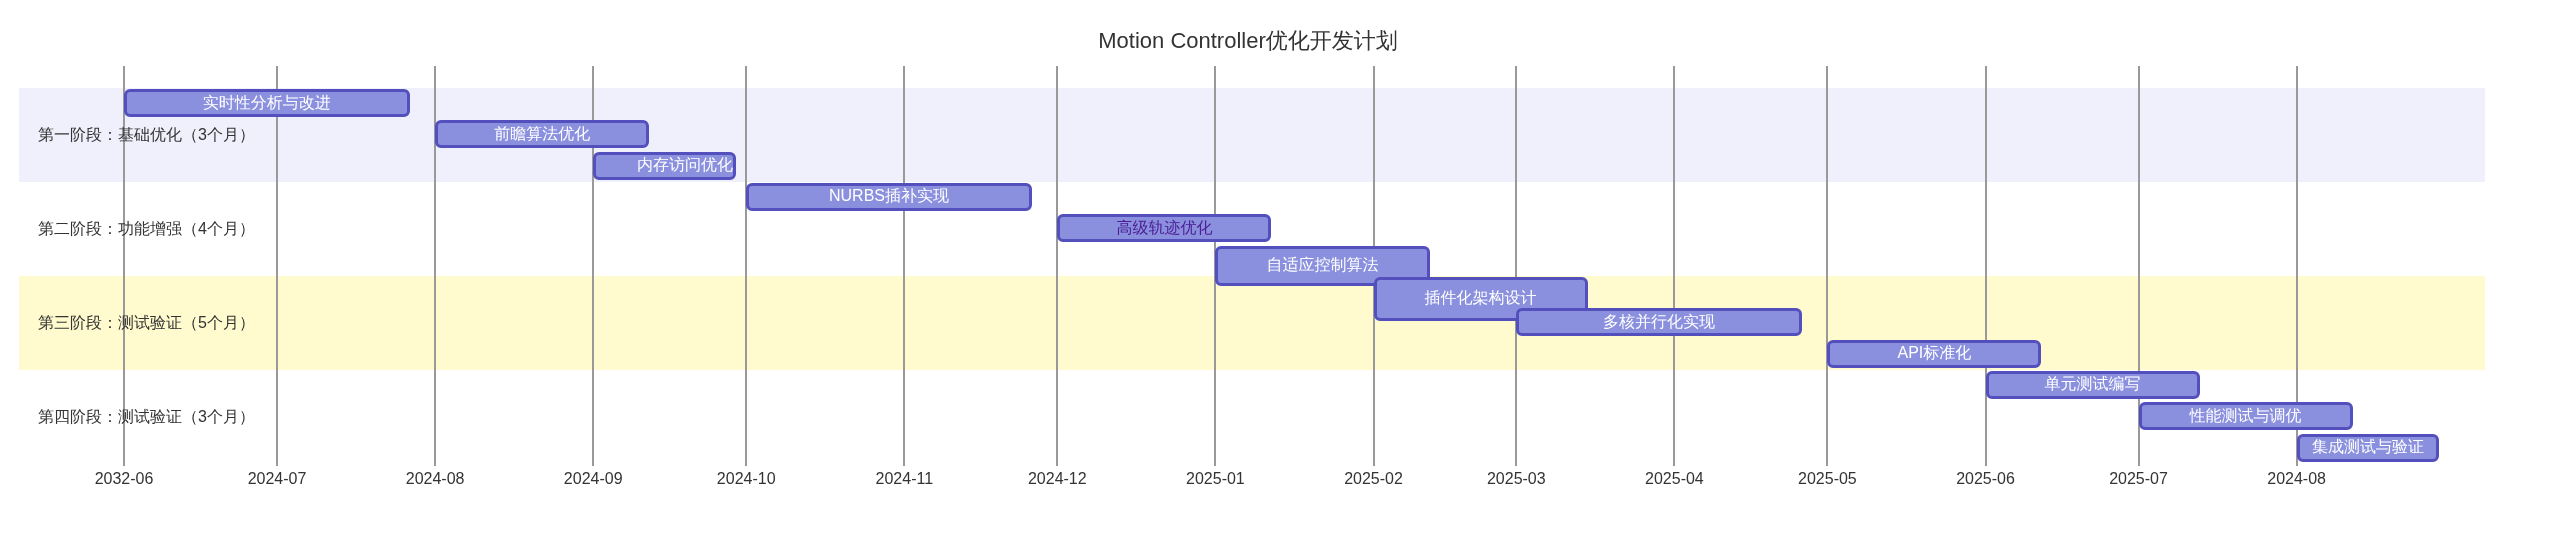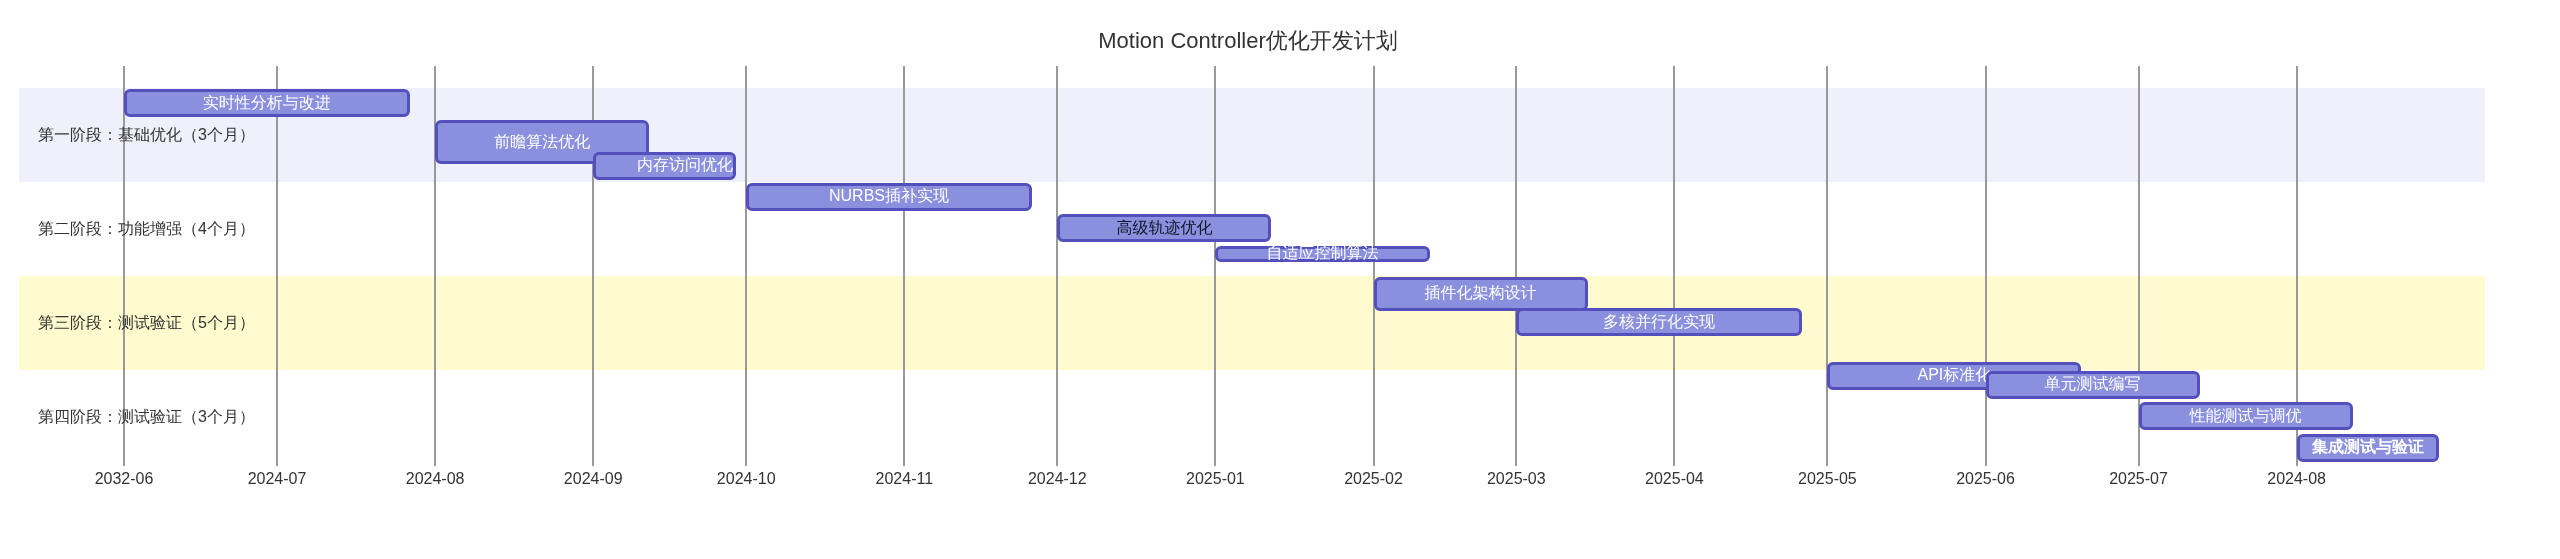--- a/index.html
+++ b/index.html
@@ -103,51 +103,51 @@
   <div id="labels-layer">
       <div class="section-label" style="top: 88px;">第一阶段：基础优化（3个月）</div>
       <div class="section-label" style="top: 182px;">第二阶段：功能增强（4个月）</div>
       <div class="section-label" style="top: 276px;">第三阶段：测试验证（5个月）</div>
       <div class="section-label" style="top: 370px;">第四阶段：测试验证（3个月）</div>
     </div>
   <div id="bars-layer">
       <div class="task-bar" style="left: 124px; width: 285.6px; top: 89px; height: 28px; background: rgb(138, 144, 221); border-color: rgb(83, 79, 188);">
         <span class="task-bar-label" style="color: rgb(255, 255, 255);">实时性分析与改进</span>
       </div>
-      <div class="task-bar" style="left: 435.1px; width: 214.2px; top: 120.33px; height: 44px; background: rgb(138, 144, 221); border-color: rgb(83, 79, 188);">
+      <div class="task-bar" style="left: 435.1px; width: 214.2px; top: 120.33px; height: 28px; background: rgb(138, 144, 221); border-color: rgb(83, 79, 188);">
         <span class="task-bar-label" style="color: rgb(255, 255, 255);">前瞻算法优化</span>
       </div>
       <div class="task-bar" style="left: 593.2px; width: 142.8px; top: 151.66px; height: 28px; background: rgb(138, 144, 221); border-color: rgb(83, 79, 188); justify-content: flex-end;">
         <span class="task-bar-label" style="color: rgb(255, 255, 255);">内存访问优化</span>
       </div>
       <div class="task-bar" style="left: 746.2px; width: 285.6px; top: 182.99px; height: 28px; background: rgb(138, 144, 221); border-color: rgb(83, 79, 188);">
         <span class="task-bar-label" style="color: rgb(255, 255, 255);">NURBS插补实现</span>
       </div>
       <div class="task-bar" style="left: 1057.3px; width: 214.2px; top: 214.32px; height: 28px; background: rgb(138, 144, 221); border-color: rgb(83, 79, 188);">
-        <span class="task-bar-label" style="color: #0f172a;">高级轨迹优化</span>
+        <span class="task-bar-label" style="color: #4c1d95;">高级轨迹优化</span>
       </div>
-      <div class="task-bar" style="left: 1215.4px; width: 214.2px; top: 245.65px; height: 16px; background: rgb(138, 144, 221); border-color: rgb(83, 79, 188);">
+      <div class="task-bar" style="left: 1215.4px; width: 214.2px; top: 245.65px; height: 40px; background: rgb(138, 144, 221); border-color: rgb(83, 79, 188);">
         <span class="task-bar-label" style="color: rgb(255, 255, 255);">自适应控制算法</span>
       </div>
-      <div class="task-bar" style="left: 1373.5px; width: 214.2px; top: 276.98px; height: 34px; background: rgb(138, 144, 221); border-color: rgb(83, 79, 188);">
+      <div class="task-bar" style="left: 1373.5px; width: 214.2px; top: 276.98px; height: 44px; background: rgb(138, 144, 221); border-color: rgb(83, 79, 188);">
         <span class="task-bar-label" style="color: rgb(255, 255, 255);">插件化架构设计</span>
       </div>
       <div class="task-bar" style="left: 1516.3px; width: 285.6px; top: 308.31px; height: 28px; background: rgb(138, 144, 221); border-color: rgb(83, 79, 188);">
         <span class="task-bar-label" style="color: rgb(255, 255, 255);">多核并行化实现</span>
       </div>
-      <div class="task-bar" style="left: 1827.4px; width: 254px; top: 339.64px; height: 28px; background: rgb(138, 144, 221); border-color: rgb(83, 79, 188); margin-top: 22px;">
+      <div class="task-bar" style="left: 1827.4px; width: 214px; top: 339.64px; height: 28px; background: rgb(138, 144, 221); border-color: rgb(83, 79, 188);">
         <span class="task-bar-label" style="color: rgb(255, 255, 255);">API标准化</span>
       </div>
       <div class="task-bar" style="left: 1985.5px; width: 214.2px; top: 370.97px; height: 28px; background: rgb(138, 144, 221); border-color: rgb(83, 79, 188);">
         <span class="task-bar-label" style="color: rgb(255, 255, 255);">单元测试编写</span>
       </div>
       <div class="task-bar" style="left: 2138.5px; width: 214.2px; top: 402.3px; height: 28px; background: rgb(138, 144, 221); border-color: rgb(83, 79, 188);">
         <span class="task-bar-label" style="color: rgb(255, 255, 255);">性能测试与调优</span>
       </div>
-      <div class="task-bar" style="left: 2296.6px; width: 142.8px; top: 433.63px; height: 28px; background: rgb(138, 144, 221); border-color: rgb(83, 79, 188); font-weight: bold;">
+      <div class="task-bar" style="left: 2296.6px; width: 142.8px; top: 433.63px; height: 28px; background: rgb(138, 144, 221); border-color: rgb(83, 79, 188);">
         <span class="task-bar-label" style="color: rgb(255, 255, 255);">集成测试与验证</span>
       </div>
     </div>
   <div id="axis-layer">
       <div class="tick-label" style="left: 64px;">2032-06</div>
       <div class="tick-label" style="left: 217px;">2024-07</div>
       <div class="tick-label" style="left: 375.1px;">2024-08</div>
       <div class="tick-label" style="left: 533.2px;">2024-09</div>
       <div class="tick-label" style="left: 686.2px;">2024-10</div>
       <div class="tick-label" style="left: 844.3px;">2024-11</div>

